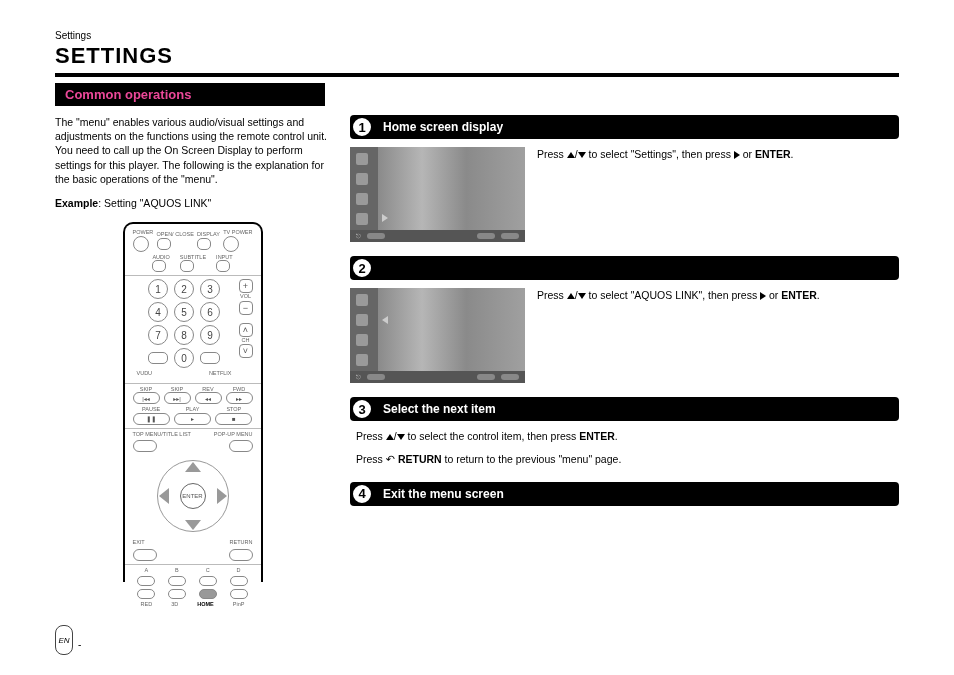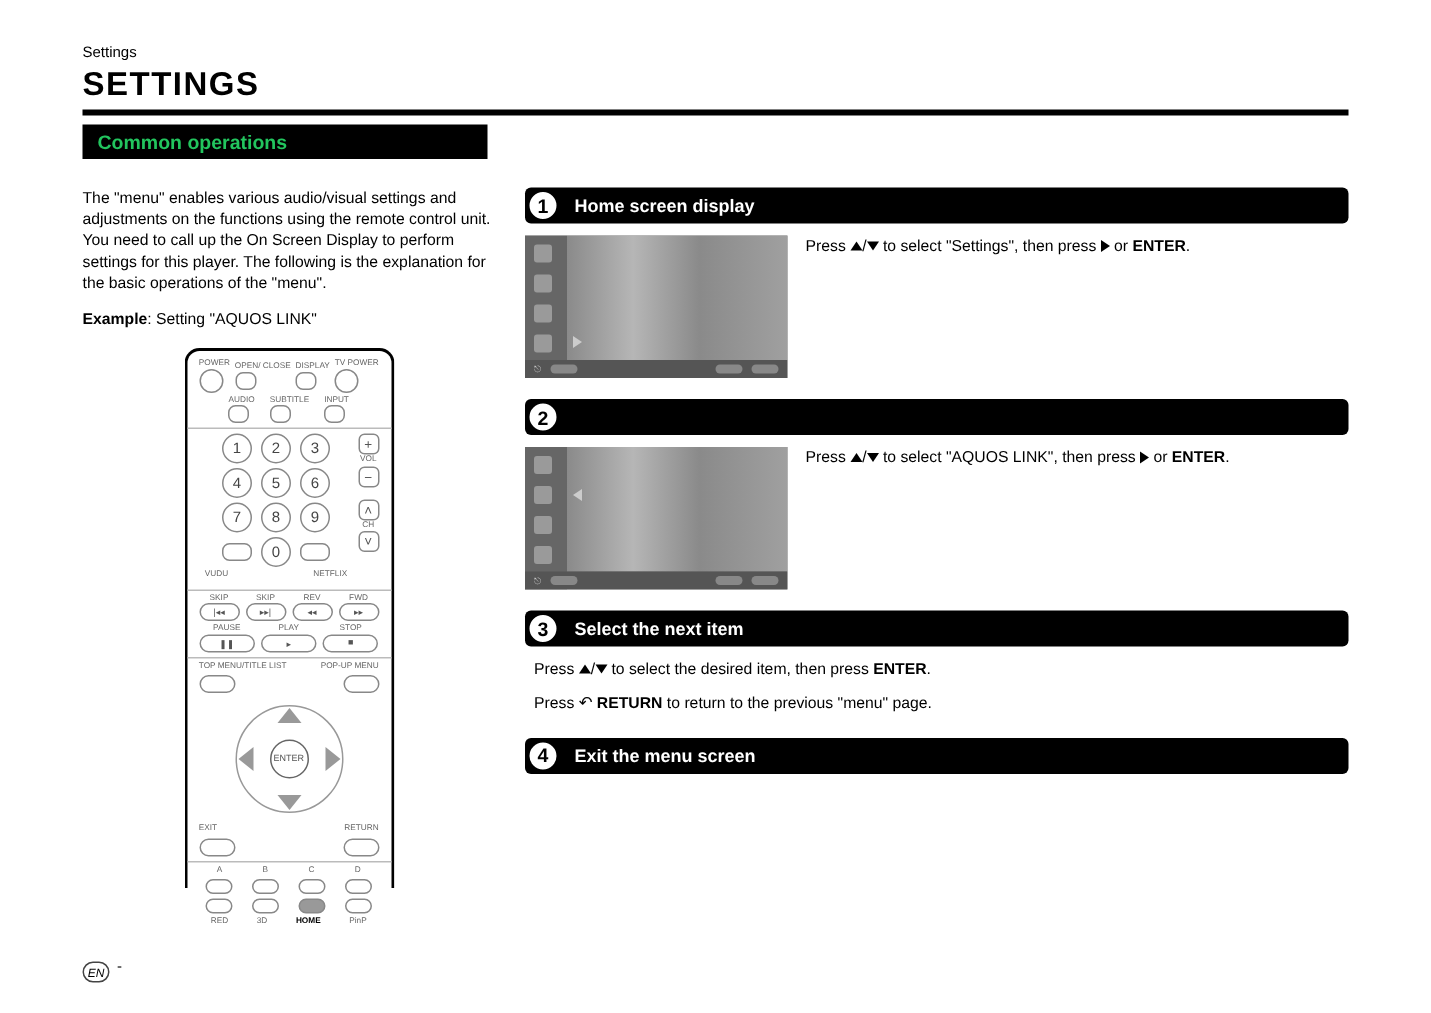--- a/index.html
+++ b/index.html
@@ -10,22 +10,22 @@
     font-size: 11px;
     color: #000;
     background: #fff;
     position: relative;
     padding: 30px 55px 20px 55px;
   }
   .crumb { font-size: 10px; margin-bottom: 2px; }
   .title { font-size: 22px; font-weight: 700; letter-spacing: 1px; margin-bottom: 4px; }
   .thickline { border-top: 4px solid #000; margin-bottom: 6px; }
   .subhead {
-    background: #000; color: #22c55e; font-weight: 700;
-    padding: 4px 10px; font-size: 13px; margin-bottom: 19px;
+    background: #000; color: #ec4899; font-weight: 700;
+    padding: 4px 10px; font-size: 13px; margin-bottom: 9px;
     display: inline-block; min-width: 270px;
   }
   .columns { display: flex; gap: 20px; }
   .left { width: 275px; }
   .left p { font-size: 10.5px; line-height: 1.35; margin-bottom: 10px; }
   .left .example { margin-top: 4px; }
   .right { flex: 1; }
   .step { margin-bottom: 14px; }
   .stepbar {
     display: flex; align-items: center; gap: 10px;
@@ -95,21 +95,21 @@
   .dpad .a-dn { left:50%; bottom:6px; transform:translateX(-50%); border-left:8px solid transparent; border-right:8px solid transparent; border-top:10px solid #999;}
   .dpad .a-lf { top:50%; left:6px; transform:translateY(-50%); border-top:8px solid transparent; border-bottom:8px solid transparent; border-right:10px solid #999;}
   .dpad .a-rt { top:50%; right:6px; transform:translateY(-50%); border-top:8px solid transparent; border-bottom:8px solid transparent; border-left:10px solid #999;}
   .pillbtn { border:1px solid #888; border-radius:8px; height:12px; flex:1; display:flex; align-items:center; justify-content:center; font-size:6px;}
   .vol { display:flex; flex-direction:column; align-items:center; gap:1px;}
   .vol .vbtn { border:1px solid #888; width:14px; height:14px; border-radius:4px; display:flex; align-items:center; justify-content:center; font-size:9px;}
   .thinline { border-top:1px solid #bbb; margin:3px -8px;}
   .clrow .c { width:18px; height:10px; border:1px solid #888; border-radius:5px;}
   .clrow .c.home { background:#999; }
 
-  .footer { position:absolute; left:55px; bottom:20px; width:18px; height:14px; border:1px solid #444; border-radius:8px; display:flex; align-items:center; justify-content:center; font-size:8px; font-style:italic;}
+  .footer { position:absolute; left:55px; bottom:20px; width:18px; height:30px; border:1px solid #444; border-radius:8px; display:flex; align-items:center; justify-content:center; font-size:8px; font-style:italic;}
   .footer-dash { position:absolute; left:78px; bottom:25px; font-size:10px;}
 </style>
 </head>
 <body>
 
 
 
 <div class="crumb">Settings</div>
 <div class="title">SETTINGS</div>
 <div class="thickline"></div>
@@ -346,21 +346,21 @@
       </div>
     </div>
 
     <div class="step">
       <div class="stepbar">
         <div class="numcirc">3</div>
         <div class="stepbar-title">Select the next item</div>
       </div>
       <div class="steptext" style="padding-left:6px;">
         <div style="margin-bottom:6px;">
-          <span>Press </span><span class="tri-up"></span>/<span class="tri-dn"></span><span> to select the desired item, then press </span><b>ENTER</b><span>.</span>
+          <span>Press </span><span class="tri-up"></span>/<span class="tri-dn"></span><span> to select the control item, then press </span><b>ENTER</b><span>.</span>
         </div>
         <div>
           <span>Press </span><span class="ret-icon">↶</span><b> RETURN </b><span> to return to the previous "menu" page.</span>
         </div>
       </div>
     </div>
 
     <div class="step">
       <div class="stepbar">
         <div class="numcirc">4</div>

